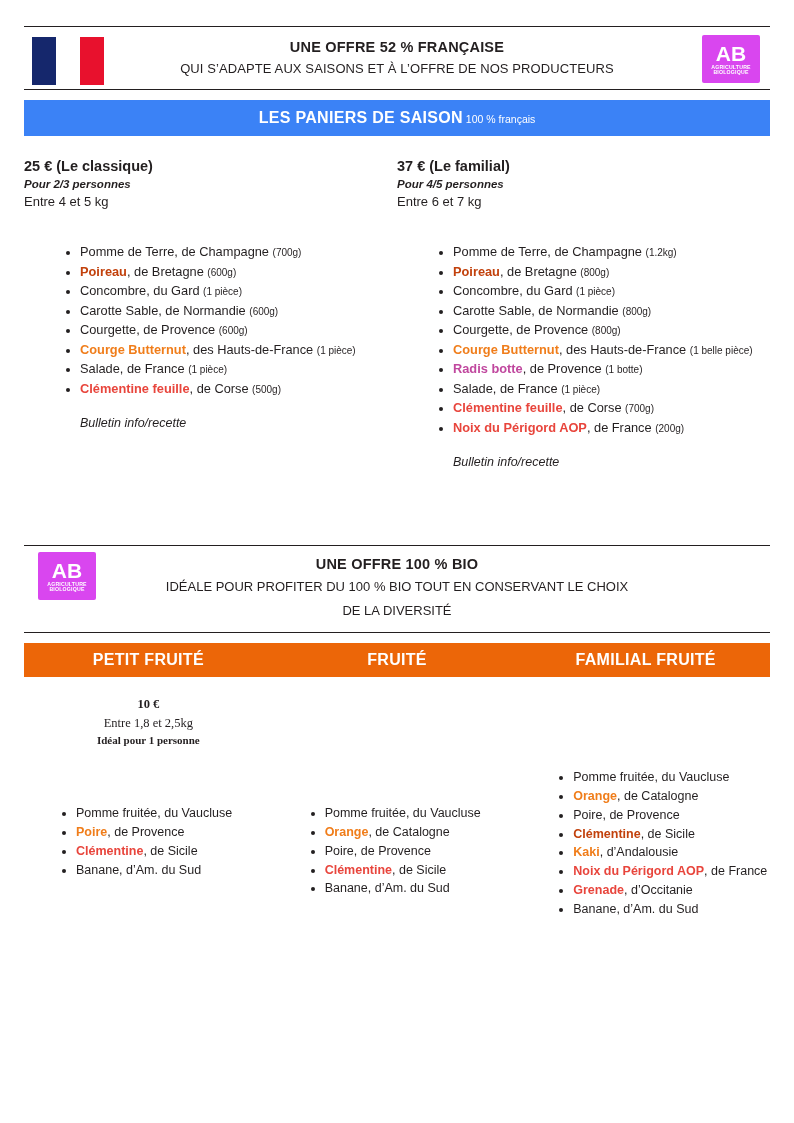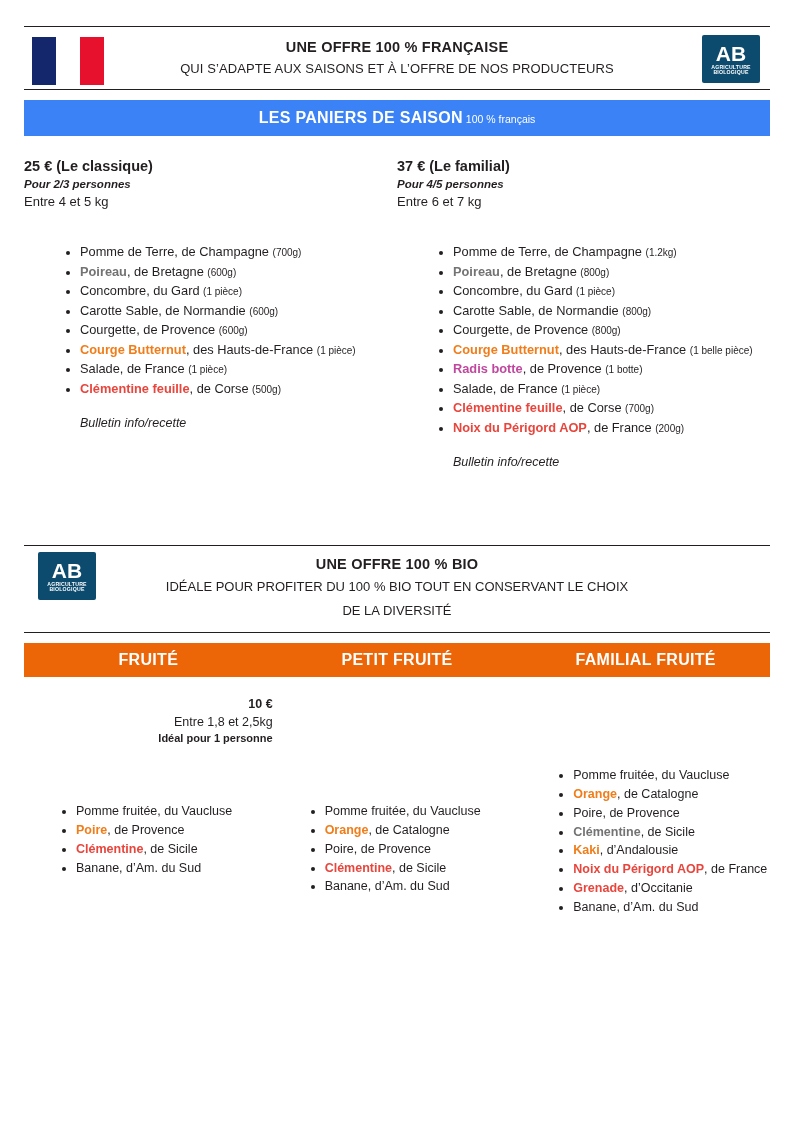--- a/index.html
+++ b/index.html
@@ -29,21 +29,21 @@
     width:72px; height:48px;
     display:flex; overflow:hidden;
   }
   .flag i { display:block; height:100%; flex:1; }
   .flag .b { background:#15276c; }
   .flag .w { background:#ffffff; }
   .flag .r { background:#e8112d; }
 
   .ab-logo {
     width:58px; height:48px;
-    background:#0c4a6e;
+    background:#d946ef;
     color:#ffffff;
     display:flex; flex-direction:column; align-items:center; justify-content:center;
     line-height:1;
     border-radius:2px;
   }
   .ab-logo .ab-main { font-size:21px; font-weight:bold; letter-spacing:0px; margin-bottom:1px; }
   .ab-logo .ab-sub1 { font-size:5.2px; font-weight:bold; letter-spacing:.2px; }
   .ab-logo .ab-sub2 { font-size:5.2px; font-weight:bold; letter-spacing:.2px; }
   .ab-right { position:absolute; right:10px; top:8px; }
   .ab-left { position:absolute; left:14px; top:6px; }
@@ -65,21 +65,21 @@
   .two-col { display:flex; margin-top:22px; }
   .col { width:50%; }
   .price-block { text-align:left; }
   .price { font-size:14.5px; font-weight:bold; }
   .subp { font-size:11.5px; font-style:italic; font-weight:bold; margin-top:4px; }
   .weight { font-size:13px; margin-top:4px; }
 
   ul.basket { margin:34px 0 0 0; padding-left:56px; }
   ul.basket li { font-size:12.8px; line-height:1.45; margin-bottom:1px; }
   ul.basket li::marker { font-size:12px; }
-  .g { color:#737373; font-weight:bold; }
+  .g { color:#c2410c; font-weight:bold; }
   .o { color:#f07d1a; font-weight:bold; }
   .r { color:#e8453c; font-weight:bold; }
   .m { color:#c0479e; font-weight:bold; }
   .small { font-size:10px; color:#231f20; }
   .bulletin { font-size:12.5px; font-style:italic; margin-top:18px; padding-left:56px; }
 
   .col2 ul.basket { padding-left:56px; }
   .col2 .bulletin { padding-left:56px; }
 
   
@@ -101,21 +101,21 @@
     margin-top:10px;
   }
   .orange-band div {
     flex:1; text-align:center;
     font-size:16px; font-weight:bold;
     padding:8px 0;
     letter-spacing:.3px;
   }
 
   .three-col { display:flex; margin-top:20px; }
-  .tc { width:33.33%; text-align:right; }
+  .tc { width:33.33%; text-align:center;font-family:Liberation Serif, serif; }
   .tc .p3 { font-size:12.5px; font-weight:bold; }
   .tc .w3 { font-size:12.5px; margin-top:4px; }
   .tc .i3 { font-size:11px; font-weight:bold; margin-top:3px; }
 
   .three-list { display:flex; margin-top:22px; }
   .tl { width:33.33%; }
   .tl ul { margin:0; padding-left:52px; }
   .tl ul li { font-size:12.5px; line-height:1.5; }
   .tl.c1 ul { padding-top:36px; }
   .tl.c2 ul { padding-top:36px; }
@@ -129,21 +129,21 @@
   <div class="sec1">
     <div class="rule"></div>
 
     <div class="head-band">
       <div class="flag">
         <i class="b"></i>
           <i class="w"></i>
           <i class="r"></i>
       </div>
       <div class="head-titles">
-        <div class="title1">UNE OFFRE 100 % FRANÇAISE</div>
+        <div class="title1">UNE OFFRE 52 % FRANÇAISE</div>
         <div class="title2">QUI S’ADAPTE AUX SAISONS ET À L’OFFRE DE NOS PRODUCTEURS</div>
       </div>
       <div class="ab-logo ab-right">
         <span class="ab-main">AB</span>
         <span class="ab-sub1">AGRICULTURE</span>
         <span class="ab-sub2">BIOLOGIQUE</span>
       </div>
     </div>
 
     <div class="rule-bottom"></div>
@@ -205,22 +205,22 @@
         <span class="ab-sub2">BIOLOGIQUE</span>
       </div>
       <div class="title3">UNE OFFRE 100 % BIO</div>
       <div class="title4">IDÉALE POUR PROFITER DU 100 % BIO TOUT EN CONSERVANT LE CHOIX</div>
       <div class="title5">DE LA DIVERSITÉ</div>
     </div>
 
     <div class="rule-bottom"></div>
 
     <div class="orange-band">
+      <div>PETIT FRUITÉ</div>
       <div>FRUITÉ</div>
-      <div>PETIT FRUITÉ</div>
       <div>FAMILIAL FRUITÉ</div>
     </div>
 
     <div class="three-col">
       <div class="tc">
         <div class="p3">10 €</div>
         <div class="w3">Entre 1,8 et 2,5kg</div>
         <div class="i3">Idéal pour 1 personne</div>
       </div>
     </div>

